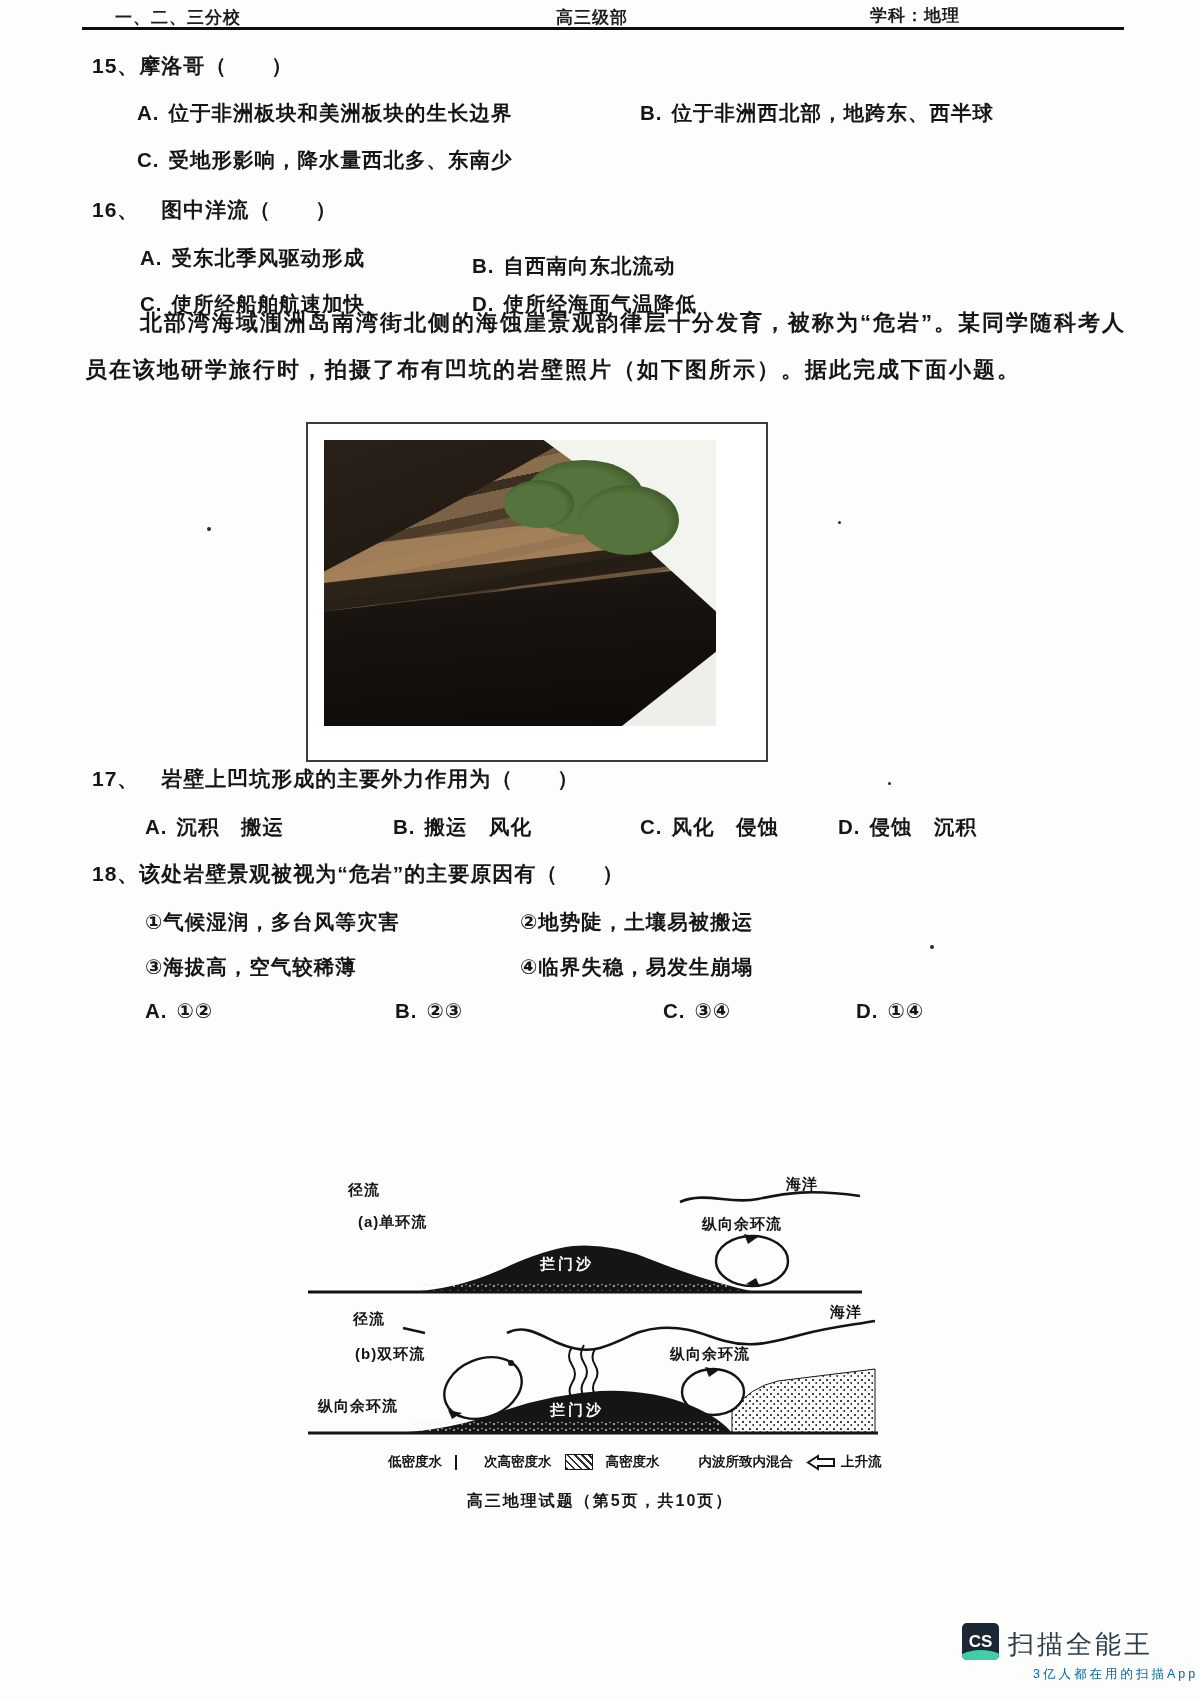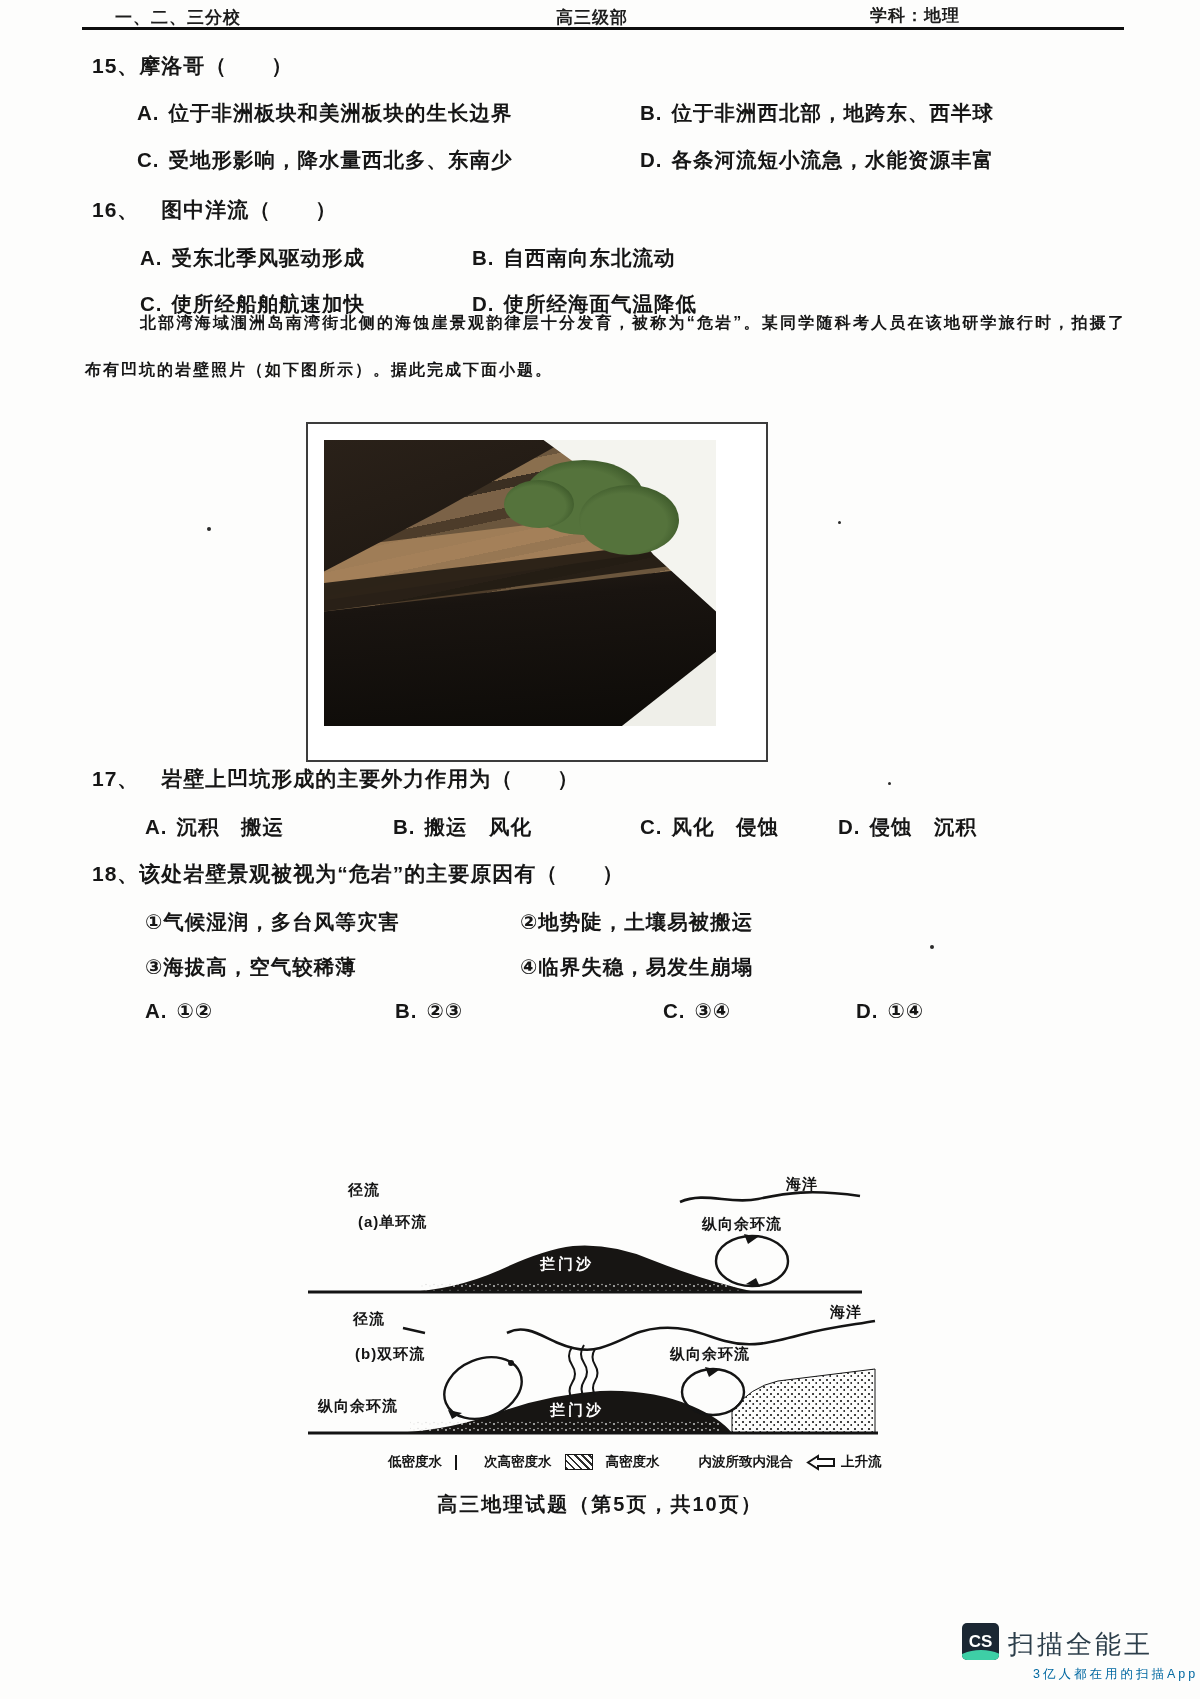--- a/index.html
+++ b/index.html
@@ -10,21 +10,21 @@
     color:#161616;
   }
   .abs{position:absolute;text-align:center;}
   
   .hdr{font-size:17px;font-weight:700;letter-spacing:1px;white-space:nowrap;color:#1d1d1d;}
   .rule{left:82px;top:27px;width:1042px;height:3px;background:#0e0e0e;}
   
   .stem{font-size:21px;font-weight:700;letter-spacing:1px;white-space:nowrap;}
   .opt{font-size:20.5px;font-weight:700;letter-spacing:1px;white-space:nowrap;}
   .opt .lab{margin-right:9px;}
-  .para{font-size:16px;font-weight:700;letter-spacing:2px;line-height:47px;
+  .para{font-size:22px;font-weight:700;letter-spacing:2px;line-height:47px;
         text-align:justify;width:1041px;}
   
   .photo-box{left:306px;top:422px;width:458px;height:336px;border:2px solid #3c3c3c;background:#fff;}
   .photo{left:16px;top:16px;width:392px;height:286px;overflow:hidden;background:#70583e;position:absolute;}
   .ph{position:absolute;left:0;top:0;width:100%;height:100%;}
   .ph-strata{background:repeating-linear-gradient(171deg,
       #6b563d 0 13px,#8a6f4e 13px 25px,#3b2f22 25px 33px,#7b6247 33px 49px,#4d3c2a 49px 58px);
       transform:rotate(-3deg) scale(1.18);}
   .ph-band{clip-path:polygon(0 38%,100% 22%,100% 36%,0 56%);background:#a8845c;opacity:.85;}
   .ph-topdark{clip-path:polygon(0 0,62% 0,28% 26%,0 46%);
@@ -38,21 +38,21 @@
       background:radial-gradient(ellipse at 45% 55%,#55733c 0 55%,#3e5a2b 75%,rgba(62,90,43,0) 78%);}
   
   .diagram{left:300px;top:1175px;width:585px;height:310px;}
   .dlab{position:absolute;font-size:15px;font-weight:700;letter-spacing:1px;white-space:nowrap;color:#141414;}
   .dlab.white{color:#fff;letter-spacing:3px;}
   .legend{position:absolute;left:88px;top:278px;display:flex;align-items:center;gap:13px;
       font-size:13.5px;font-weight:700;white-space:nowrap;color:#141414;}
   .lg-bar{width:2px;height:15px;background:#141414;}
   .lg-hatch{width:26px;height:14px;border:1.6px solid #141414;
       background:repeating-linear-gradient(45deg,rgba(10,10,10,.85) 0 2px,rgba(0,0,0,0) 2px 5px);}
-  .footer{left:0;top:1491px;width:1200px;text-align:center;font-size:20px;font-weight:700;letter-spacing:2px;}
+  .footer{left:0;top:1491px;width:1200px;text-align:center;font-size:16px;font-weight:700;letter-spacing:2px;}
   
   .wm-logo{left:962px;top:1623px;width:37px;height:37px;border-radius:5px;overflow:hidden;}
   .wm-logo .cs{position:absolute;left:0;top:0;width:100%;height:100%;
       display:flex;align-items:center;justify-content:center;
       font-size:17px;font-weight:800;color:#fff;letter-spacing:0;}
   .wm-swoosh{position:absolute;left:-6px;bottom:-14px;width:50px;height:24px;border-radius:50%;}
   .wm-brand{left:1008px;top:1627px;font-size:26px;font-weight:400;letter-spacing:3px;}
   .wm-tag{left:1033px;top:1666px;font-size:12.5px;letter-spacing:3px;font-weight:500;}
   .dot{position:absolute;border-radius:50%;background:#2a2a2a;}
 </style>
@@ -63,25 +63,24 @@
 
   <span class="abs hdr" style="left:115px;top:6px">一、二、三分校</span>
   <span class="abs hdr" style="left:556px;top:6px">高三级部</span>
   <span class="abs hdr" style="left:870px;top:4px">学科：地理</span>
   <div class="abs rule"></div>
 
   <span class="abs stem" style="left:92px;top:52px">15、摩洛哥（　　）</span>
   <span class="abs opt" style="left:137px;top:99px"><span class="lab">A.</span><span>位于非洲板块和美洲板块的生长边界</span></span>
   <span class="abs opt" style="left:640px;top:99px"><span class="lab">B.</span><span>位于非洲西北部，地跨东、西半球</span></span>
   <span class="abs opt" style="left:137px;top:146px"><span class="lab">C.</span><span>受地形影响，降水量西北多、东南少</span></span>
-  <span class="abs opt" style="left:640px;top:146px"><span class="lab">D.</span><span>各条河流短小流急，水能资源丰富</span></span>
 
   <span class="abs stem" style="left:92px;top:196px">16、　图中洋流（　　）</span>
   <span class="abs opt" style="left:140px;top:244px"><span class="lab">A.</span><span>受东北季风驱动形成</span></span>
-  <span class="abs opt" style="left:472px;top:244px"><span class="lab">B.</span><span>自西南向东北流动</span></span>
+  <span class="abs opt" style="left:472px;top:252px"><span class="lab">B.</span><span>自西南向东北流动</span></span>
   <span class="abs opt" style="left:140px;top:290px"><span class="lab">C.</span><span>使所经船舶航速加快</span></span>
   <span class="abs opt" style="left:472px;top:290px"><span class="lab">D.</span><span>使所经海面气温降低</span></span>
 
   <p class="abs para" style="left:85px;top:299px;text-indent:55px;margin:0">北部湾海域涠洲岛南湾街北侧的海蚀崖景观韵律层十分发育，被称为“危岩”。某同学随科考人员在该地研学旅行时，拍摄了布有凹坑的岩壁照片（如下图所示）。据此完成下面小题。</p>
 
   <div class="abs photo-box">
     <div class="photo">
       <div class="ph ph-strata"></div>
       <div class="ph ph-band"></div>
       <div class="ph ph-midshadow"></div>

